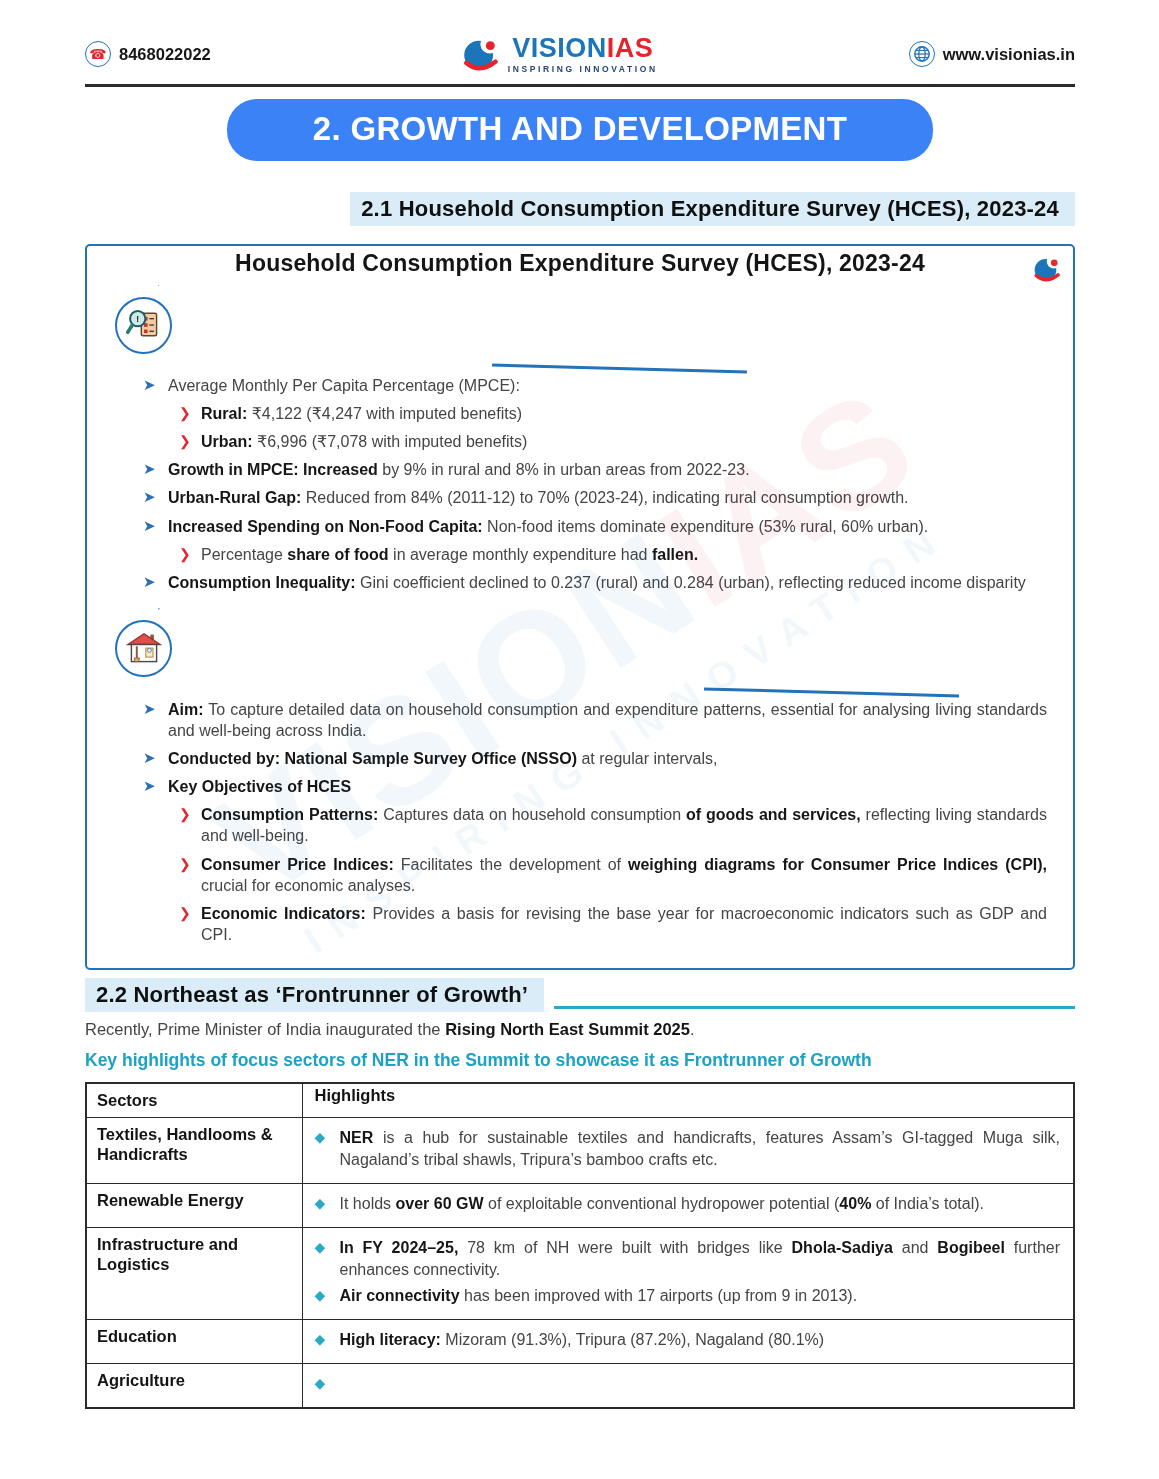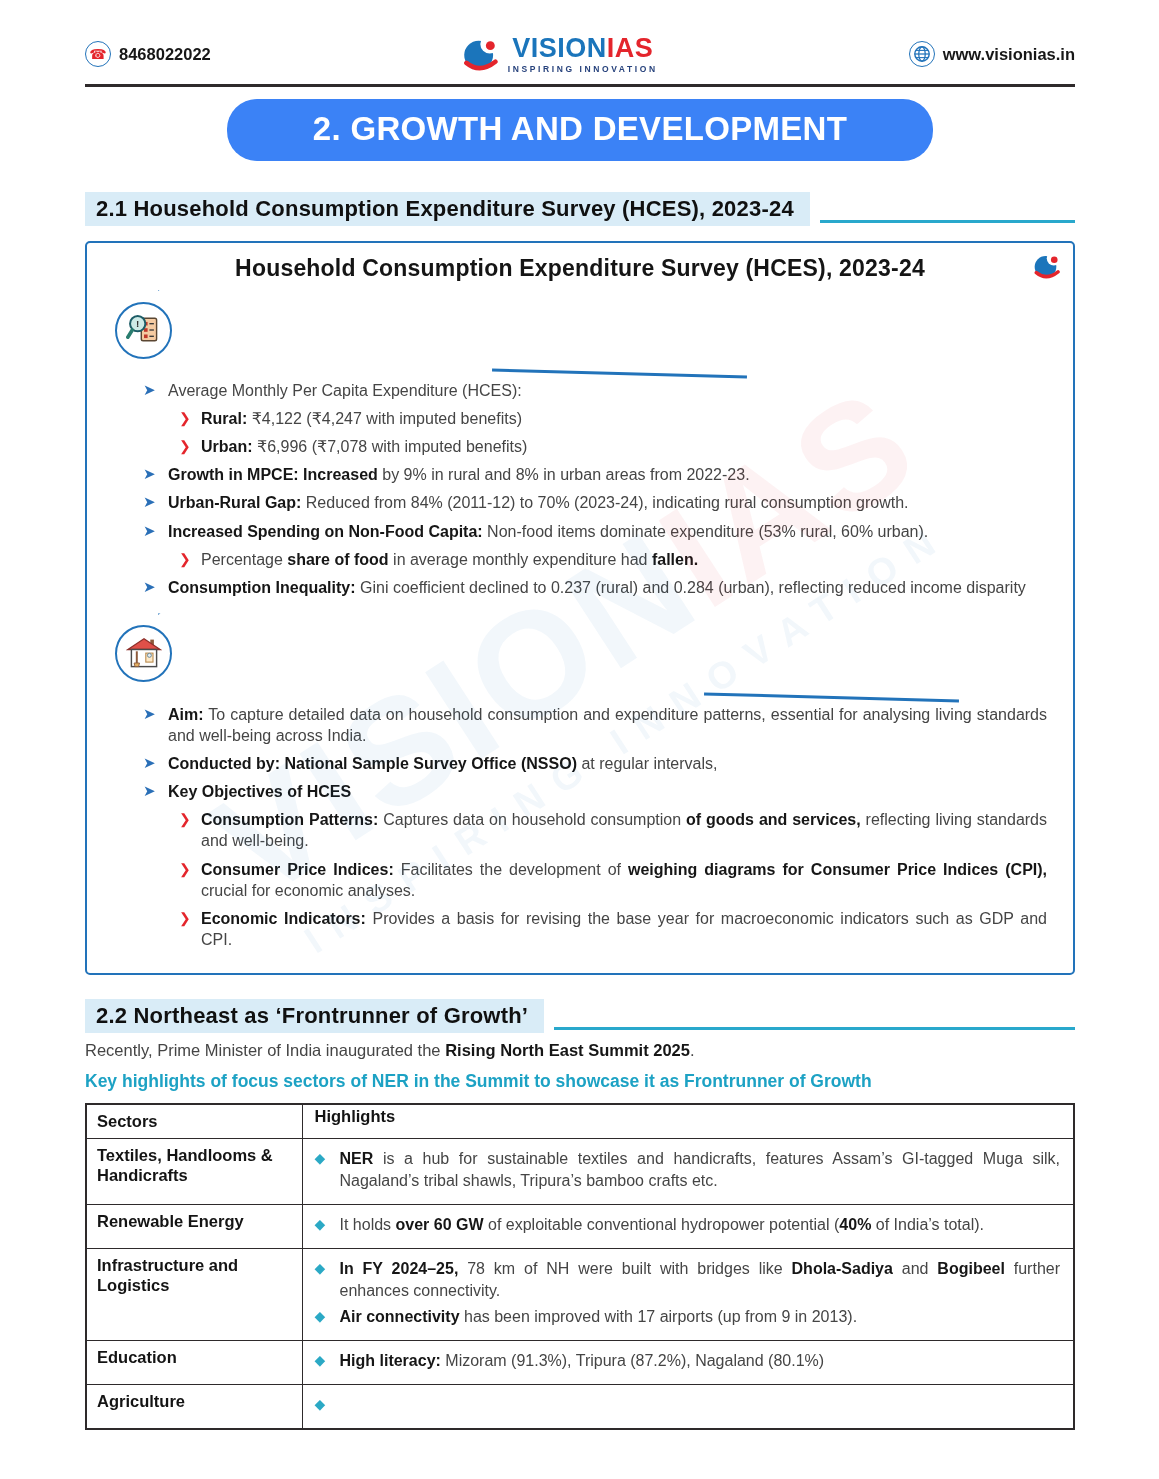--- a/index.html
+++ b/index.html
@@ -24,26 +24,26 @@
   
   .chapter-banner { width:fit-content; margin:12px auto 0; background:#3b82f6; color:#fff;
                     font-size:33px; font-weight:800; letter-spacing:.3px;
                     padding:11px 86px 13px; border-radius:30px; }
 
   
   .section-head { display:flex; align-items:flex-end; }
   .section-head .label { background:#d9ecf7; color:#101010; font-size:22px; font-weight:800;
                          padding:4px 16px 4px 11px; letter-spacing:.2px; }
   .section-head .tail { flex:1; height:3px; background:#29a8cc; margin:0 0 3px 10px; }
-  .head-21 { margin-top:31px; }
-  .head-22 { margin-top:24px; }
+  .head-21 { margin-top:31px;flex-direction:column; }
+  .head-22 { margin-top:8px; }
 
   
   .hces-box { position:relative; border:2.5px solid #2273ba; border-radius:5px;
-              margin-top:15px; padding:12px 22px 16px; }
+              margin-top:15px; padding:4px 22px 16px; }
   .box-title { text-align:center; font-size:23px; font-weight:800; color:#151515; letter-spacing:.2px; }
   .box-logo { position:absolute; top:8px; right:10px; }
 
   .flag-row { display:flex; align-items:center; margin:10px 0 12px 6px; position:relative; }
   .flag-icon { width:57px; height:57px; border:2.5px solid #2273ba; border-radius:50%; background:#fff;
                display:flex; align-items:center; justify-content:center; z-index:2; flex:0 0 57px; }
   .flag { position:relative; margin-left:-14px; z-index:1; }
   .flag-outer { background:#2273ba; clip-path:polygon(0 0,100% 0,calc(100% - 42px) 100%,0 100%); padding:2.5px; }
   .flag-inner { background:#fff; clip-path:polygon(0 0,100% 0,calc(100% - 40px) 100%,0 100%);
                 padding:8px 72px 9px 24px; font-size:19.5px; font-weight:800; color:#e4252c; }
@@ -165,21 +165,21 @@
           <span class="flag-outer">
             <span class="flag-inner" style="display:block">Important Findings of HCES: 2023-24</span>
           </span>
           <span class="flag-underline"></span>
         </span>
       </div>
 
       <div class="blist">
         <div class="bi lv1">
             <span class="arrow1">➤</span>
-            <span class="txt"><span>Average Monthly Per Capita Expenditure (HCES):</span></span>
+            <span class="txt"><span>Average Monthly Per Capita Percentage (MPCE):</span></span>
           </div>
         <div class="bi lv2">
             <span class="arrow2">❯</span>
             <span class="txt"><span></span><b>Rural:</b><span> ₹4,122 (₹4,247 with imputed benefits)</span></span>
           </div>
         <div class="bi lv2">
             <span class="arrow2">❯</span>
             <span class="txt"><span></span><b>Urban:</b><span> ₹6,996 (₹7,078 with imputed benefits)</span></span>
           </div>
         <div class="bi lv1">

